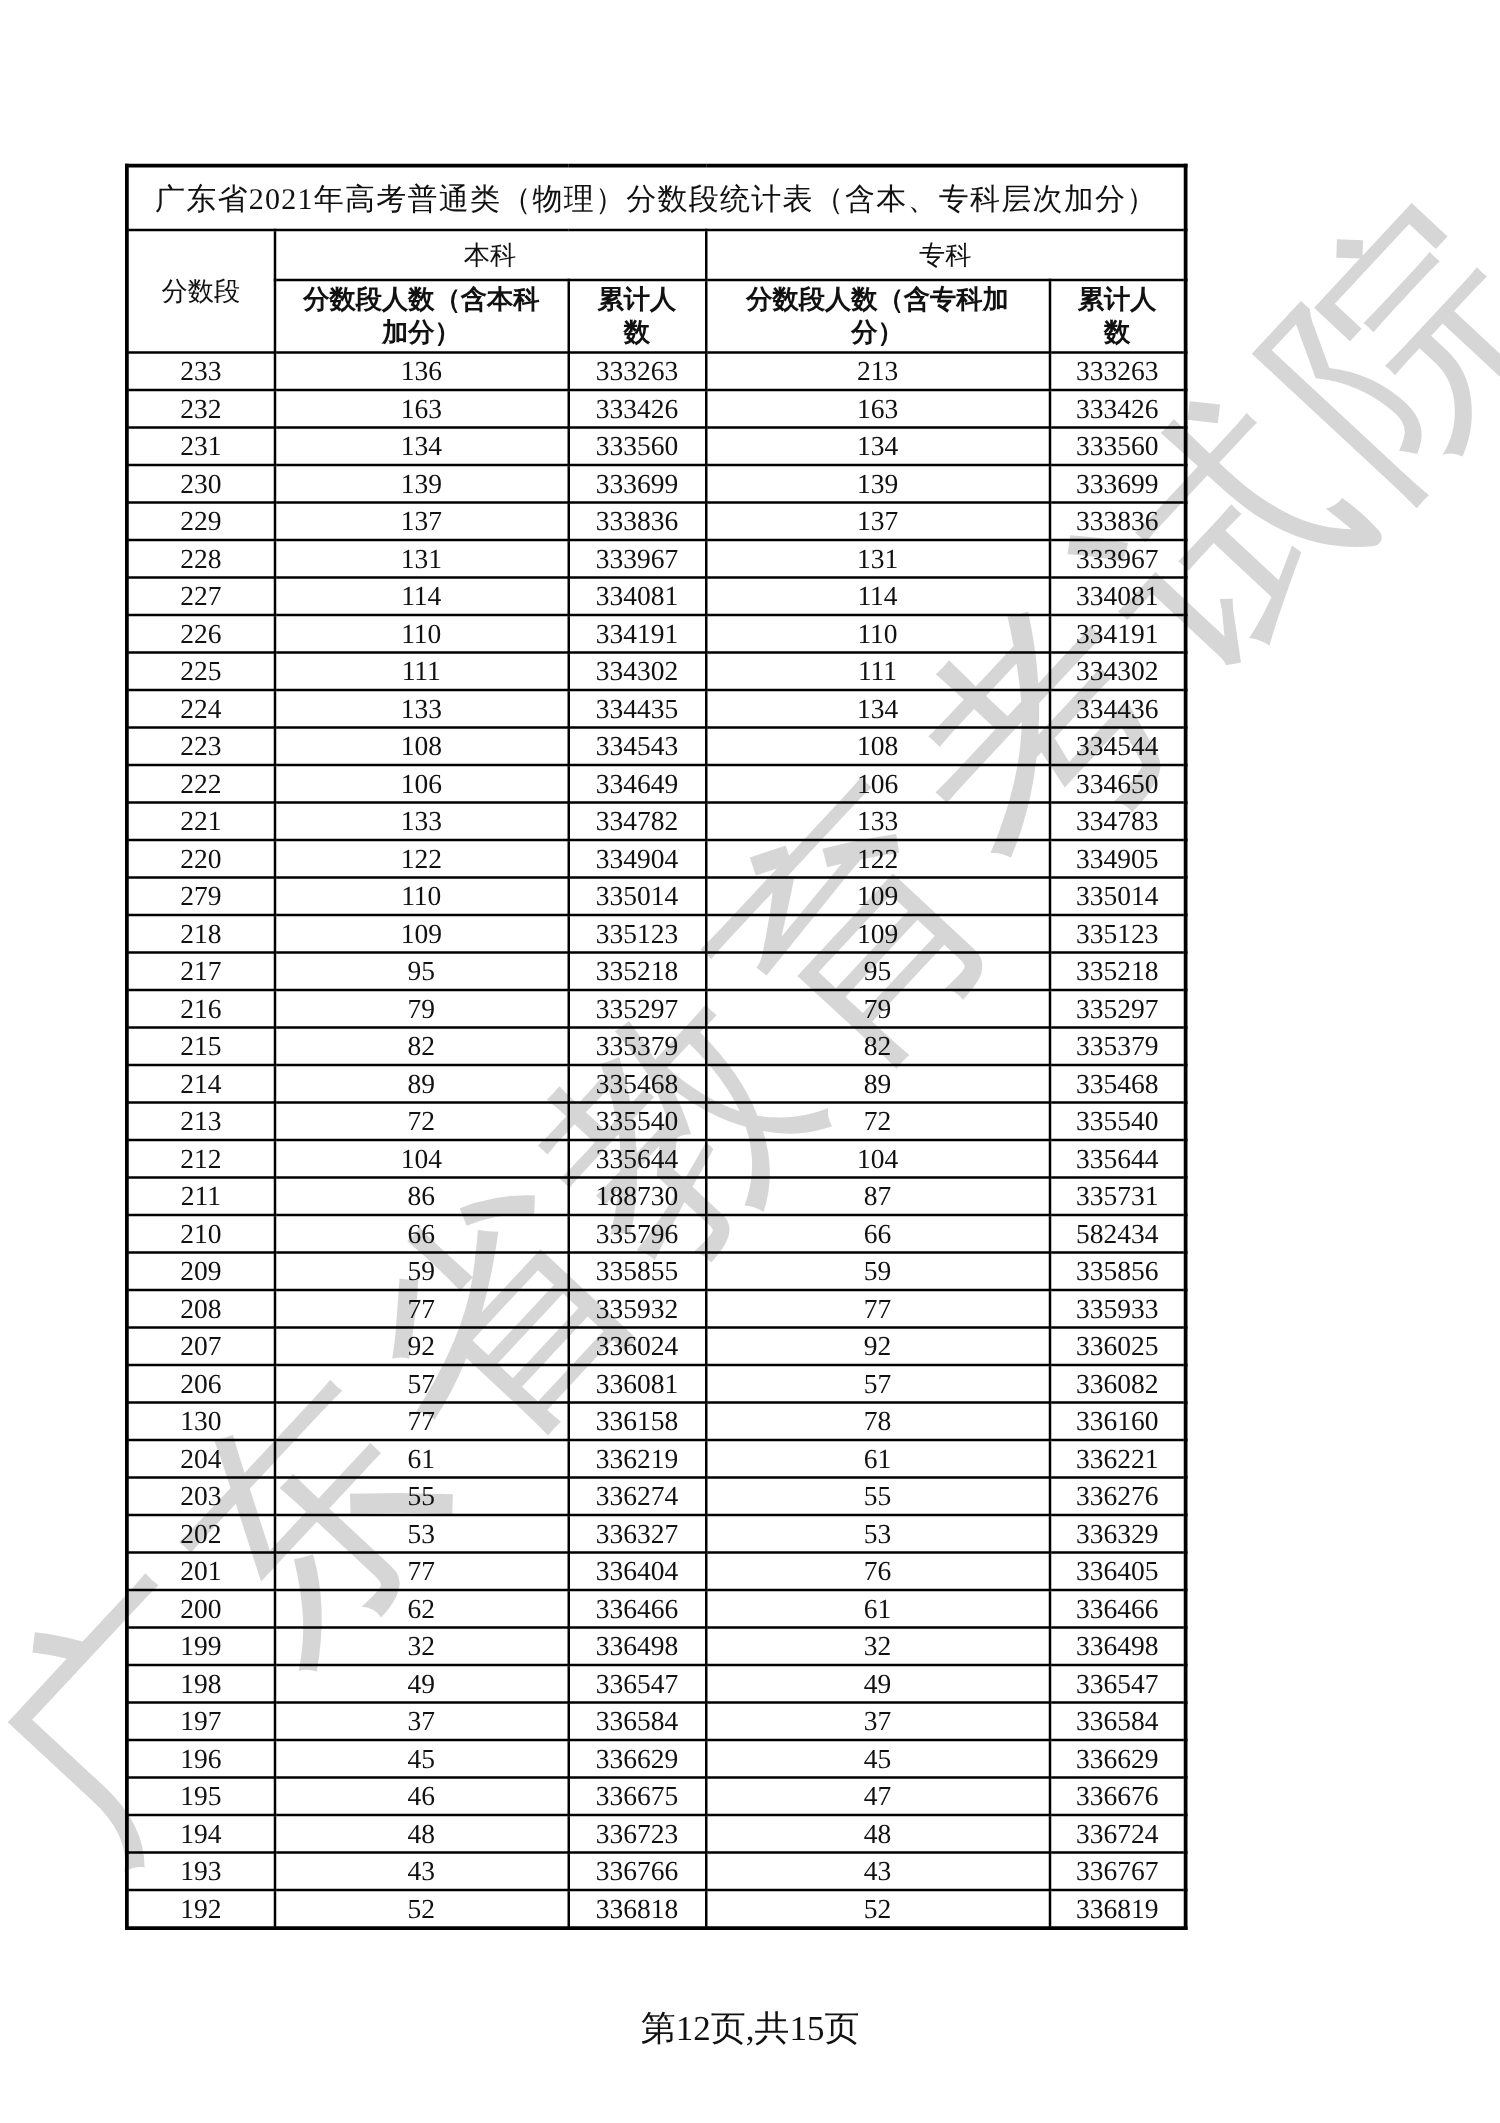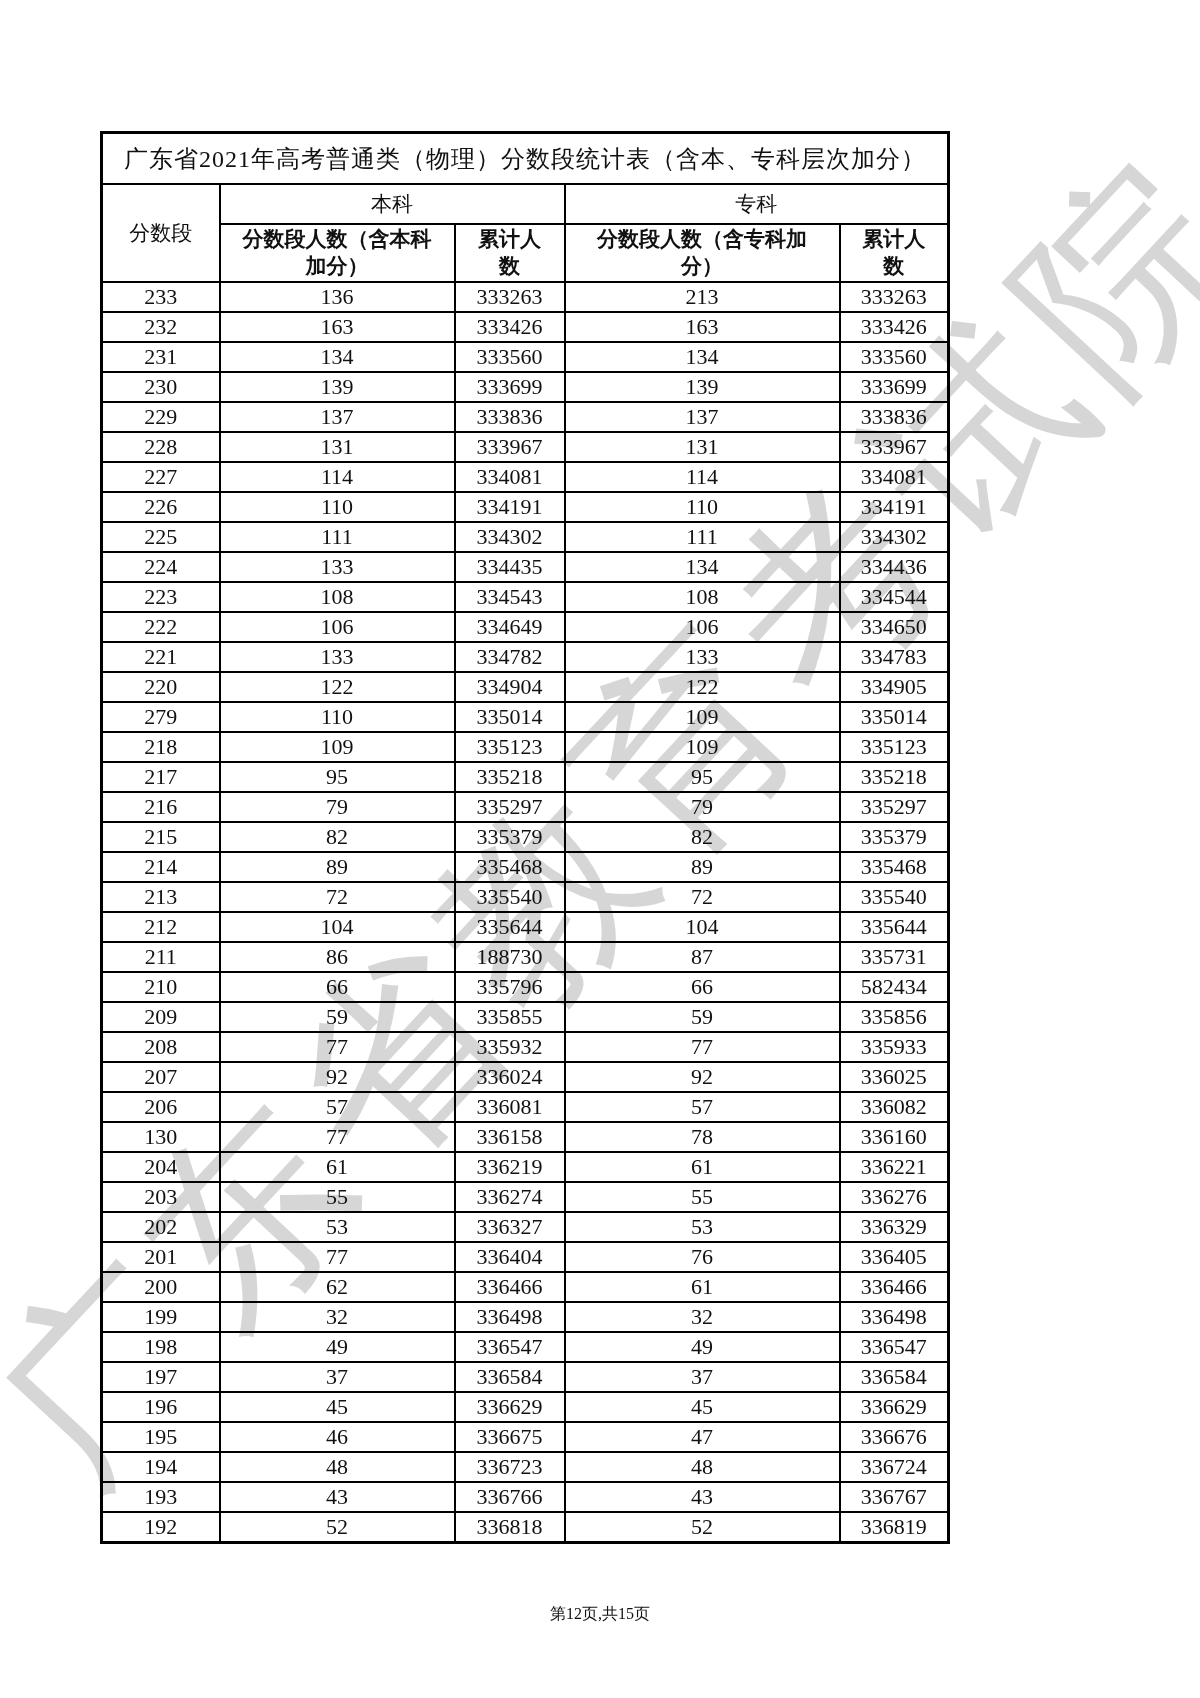--- a/index.html
+++ b/index.html
@@ -60,21 +60,21 @@
     height:28px;
     font-size:22px;
     padding:0;
     line-height:1;
   }
   .footer {
     position:absolute;
     left:0; top:1604px;
     width:1200px;
     text-align:center;
-    font-size:16px;
+    font-size:28px;
     z-index:1;
   }
 </style>
 </head>
 <body>
 
 <div class="watermark">广东省教育考试院</div>
 
 <table class="score-table">
   <colgroup>

